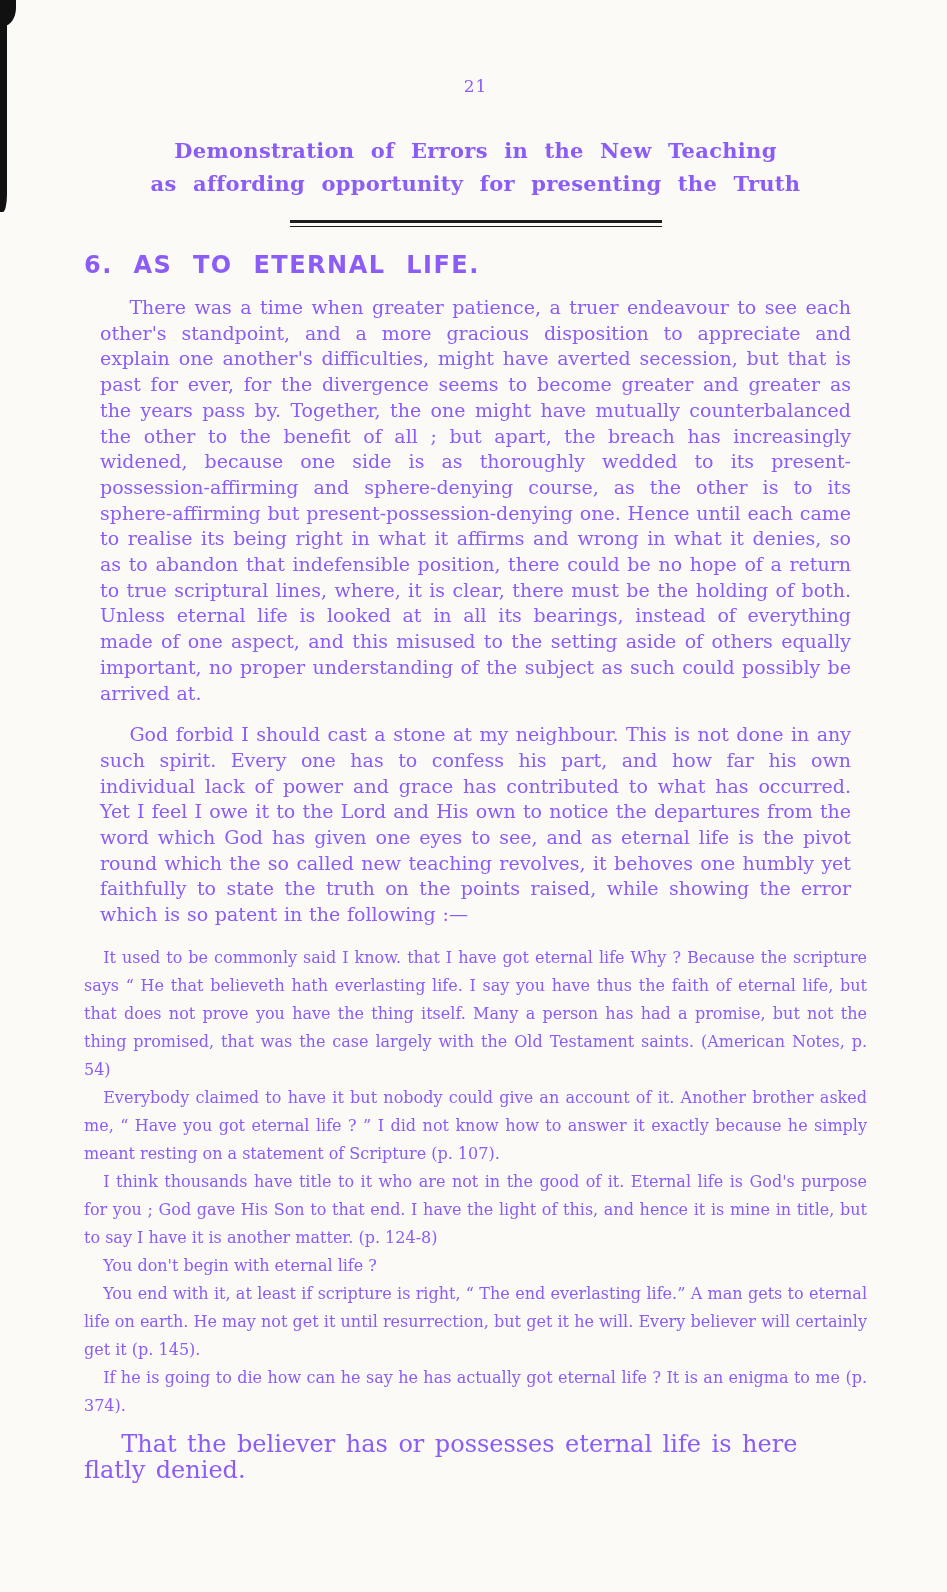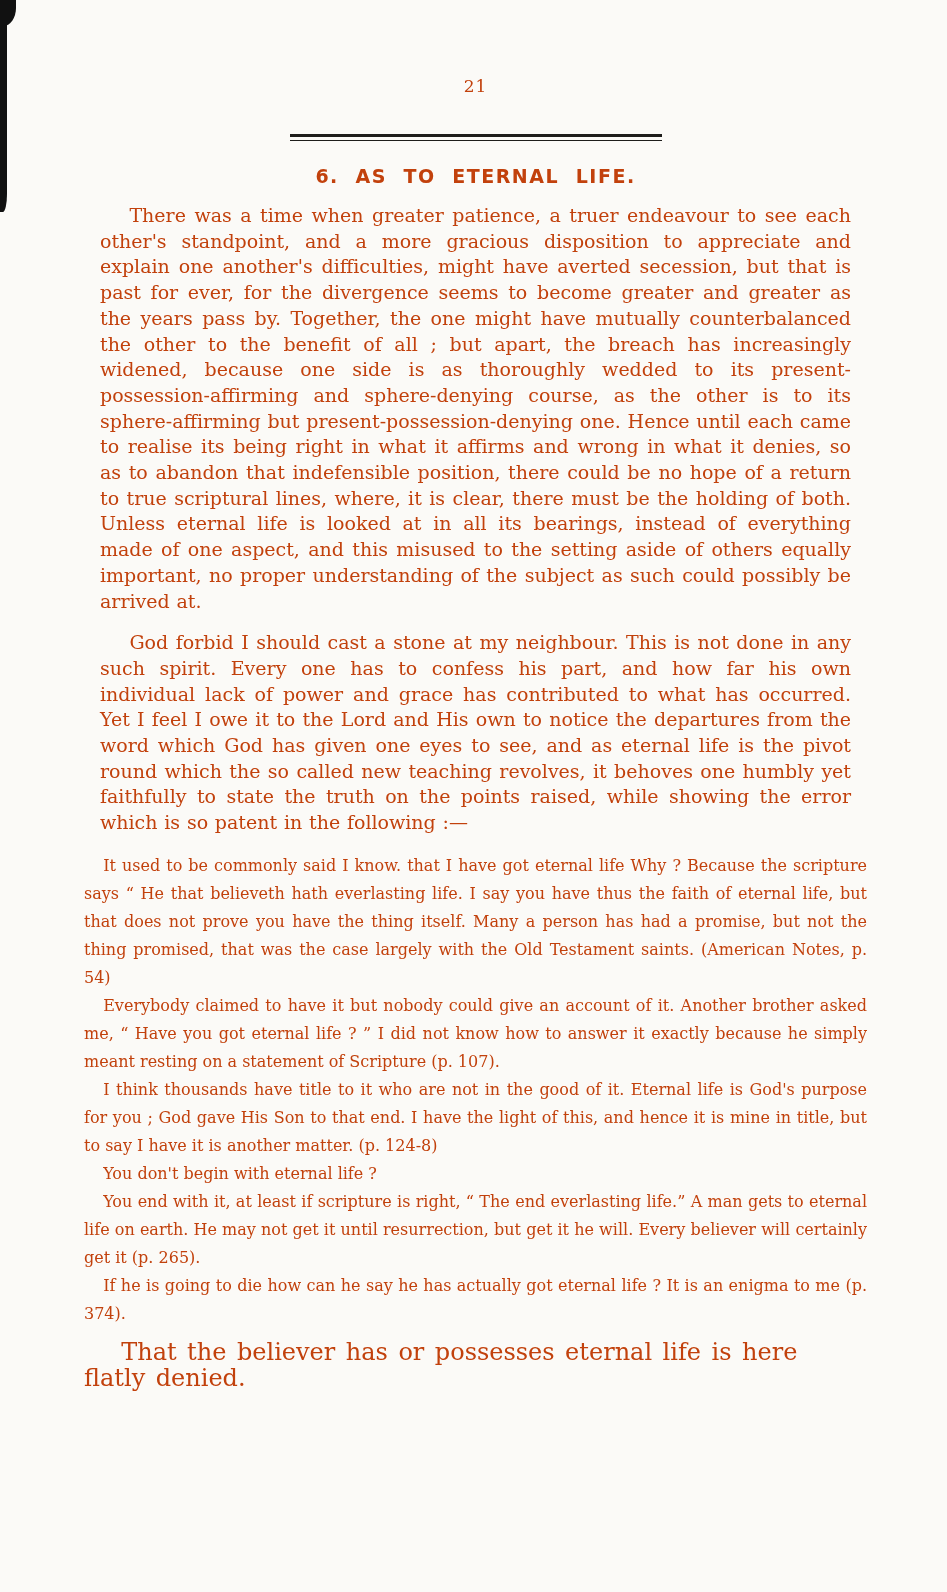--- a/index.html
+++ b/index.html
@@ -6,21 +6,21 @@
     margin: 0;
     padding: 0;
     background: #e9e7e2;
   }
   .page {
     position: relative;
     width: 947px;
     height: 1592px;
     margin: 0 auto;
     background: #fbfaf7;
-    color: #c2410c;
+    color: #8b5cf6;
     font-family: "DejaVu Serif", serif;
     box-sizing: border-box;
     padding: 76px 80px 0 84px;
     overflow: hidden;
   }
   .scan-strip {
     position: absolute;
     left: 0;
     top: 0;
     width: 7px;
@@ -55,22 +55,21 @@
   .double-rule {
     width: 372px;
     height: 3px;
     margin: 0 auto 24px auto;
     border-top: 3px solid #1e1d1b;
     border-bottom: 1px solid #1e1d1b;
     box-sizing: content-box;
   }
   .section-heading {
     font-family: "DejaVu Sans", "Liberation Sans", sans-serif;
-    text-align: center;
-    font-size: 19px;
+    font-size: 24px;
     font-weight: bold;
     letter-spacing: 1.5px;
     word-spacing: 0.45em;
     margin: 0 0 13px 0;
   }
   .body-para {
     font-size: 19px;
     line-height: 25.7px;
     text-align: justify;
     text-indent: 1.55em;
@@ -98,32 +97,36 @@
 </head>
 <body>
 
 <div class="page">
 
   <div class="scan-strip"></div>
   <div class="scan-corner"></div>
 
   <div class="page-number">21</div>
 
+  <div class="running-head">
+    <div>Demonstration of Errors in the New Teaching</div>
+    <div>as affording opportunity for presenting the Truth</div>
+  </div>
 
   <div class="double-rule"></div>
 
   <h1 class="section-heading">6. AS TO ETERNAL LIFE.</h1>
 
   <p class="body-para">There was a time when greater patience, a truer endeavour to see each other's standpoint, and a more gracious disposition to appreciate and explain one another's difficulties, might have averted secession, but that is past for ever, for the divergence seems to become greater and greater as the years pass by.  Together, the one might have mutually counterbalanced the other to the benefit of all ; but apart, the breach has increasingly widened, because one side is as thoroughly wedded to its present-possession-affirming and sphere-denying course, as the other is to its sphere-affirming but present-possession-denying one.  Hence until each came to realise its being right in what it affirms and wrong in what it denies, so as to abandon that indefensible position, there could be no hope of a return to true scriptural lines, where, it is clear, there must be the holding of both.  Unless eternal life is looked at in all its bearings, instead of everything made of one aspect, and this misused to the setting aside of others equally important, no proper understanding of the subject as such could possibly be arrived at.</p>
   <p class="body-para">God forbid I should cast a stone at my neighbour.  This is not done in any such spirit.  Every one has to confess his part, and how far his own individual lack of power and grace has contributed to what has occurred.  Yet I feel I owe it to the Lord and His own to notice the departures from the word which God has given one eyes to see, and as eternal life is the pivot round which the so called new teaching revolves, it behoves one humbly yet faithfully to state the truth on the points raised, while showing the error which is so patent in the following :—</p>
 
   <div class="quotes">
     <p class="quote">It used to be commonly said I know. that I have got eternal life  Why ?  Because the scripture says “ He that believeth hath everlasting life.  I say you have thus the faith of eternal life, but that does not prove you have the thing itself.  Many a person has had a promise, but not the thing promised, that was the case largely with the Old Testament saints.  (American Notes, p. 54)</p>
     <p class="quote">Everybody claimed to have it but nobody could give an account of it. Another brother asked me, “ Have you got eternal life ? ”  I did not know how to answer it exactly because he simply meant resting on a statement of Scripture (p. 107).</p>
     <p class="quote">I think thousands have title to it who are not in the good of it.  Eternal life is God's purpose for you ; God gave His Son to that end.  I have the light of this, and hence it is mine in title, but to say I have it is another matter. (p. 124-8)</p>
     <p class="quote">You don't begin with eternal life ?</p>
-    <p class="quote">You end with it, at least if scripture is right, “ The end everlasting life.” A man gets to eternal life on earth.  He may not get it until resurrection, but get it he will.  Every believer will certainly get it (p. 265).</p>
+    <p class="quote">You end with it, at least if scripture is right, “ The end everlasting life.” A man gets to eternal life on earth.  He may not get it until resurrection, but get it he will.  Every believer will certainly get it (p. 145).</p>
     <p class="quote">If he is going to die how can he say he has actually got eternal life ?  It is an enigma to me (p. 374).</p>
   </div>
 
   <p class="closing">That the believer has or possesses eternal life is here flatly denied.</p>
 
 </div>
 
 </body></html>

